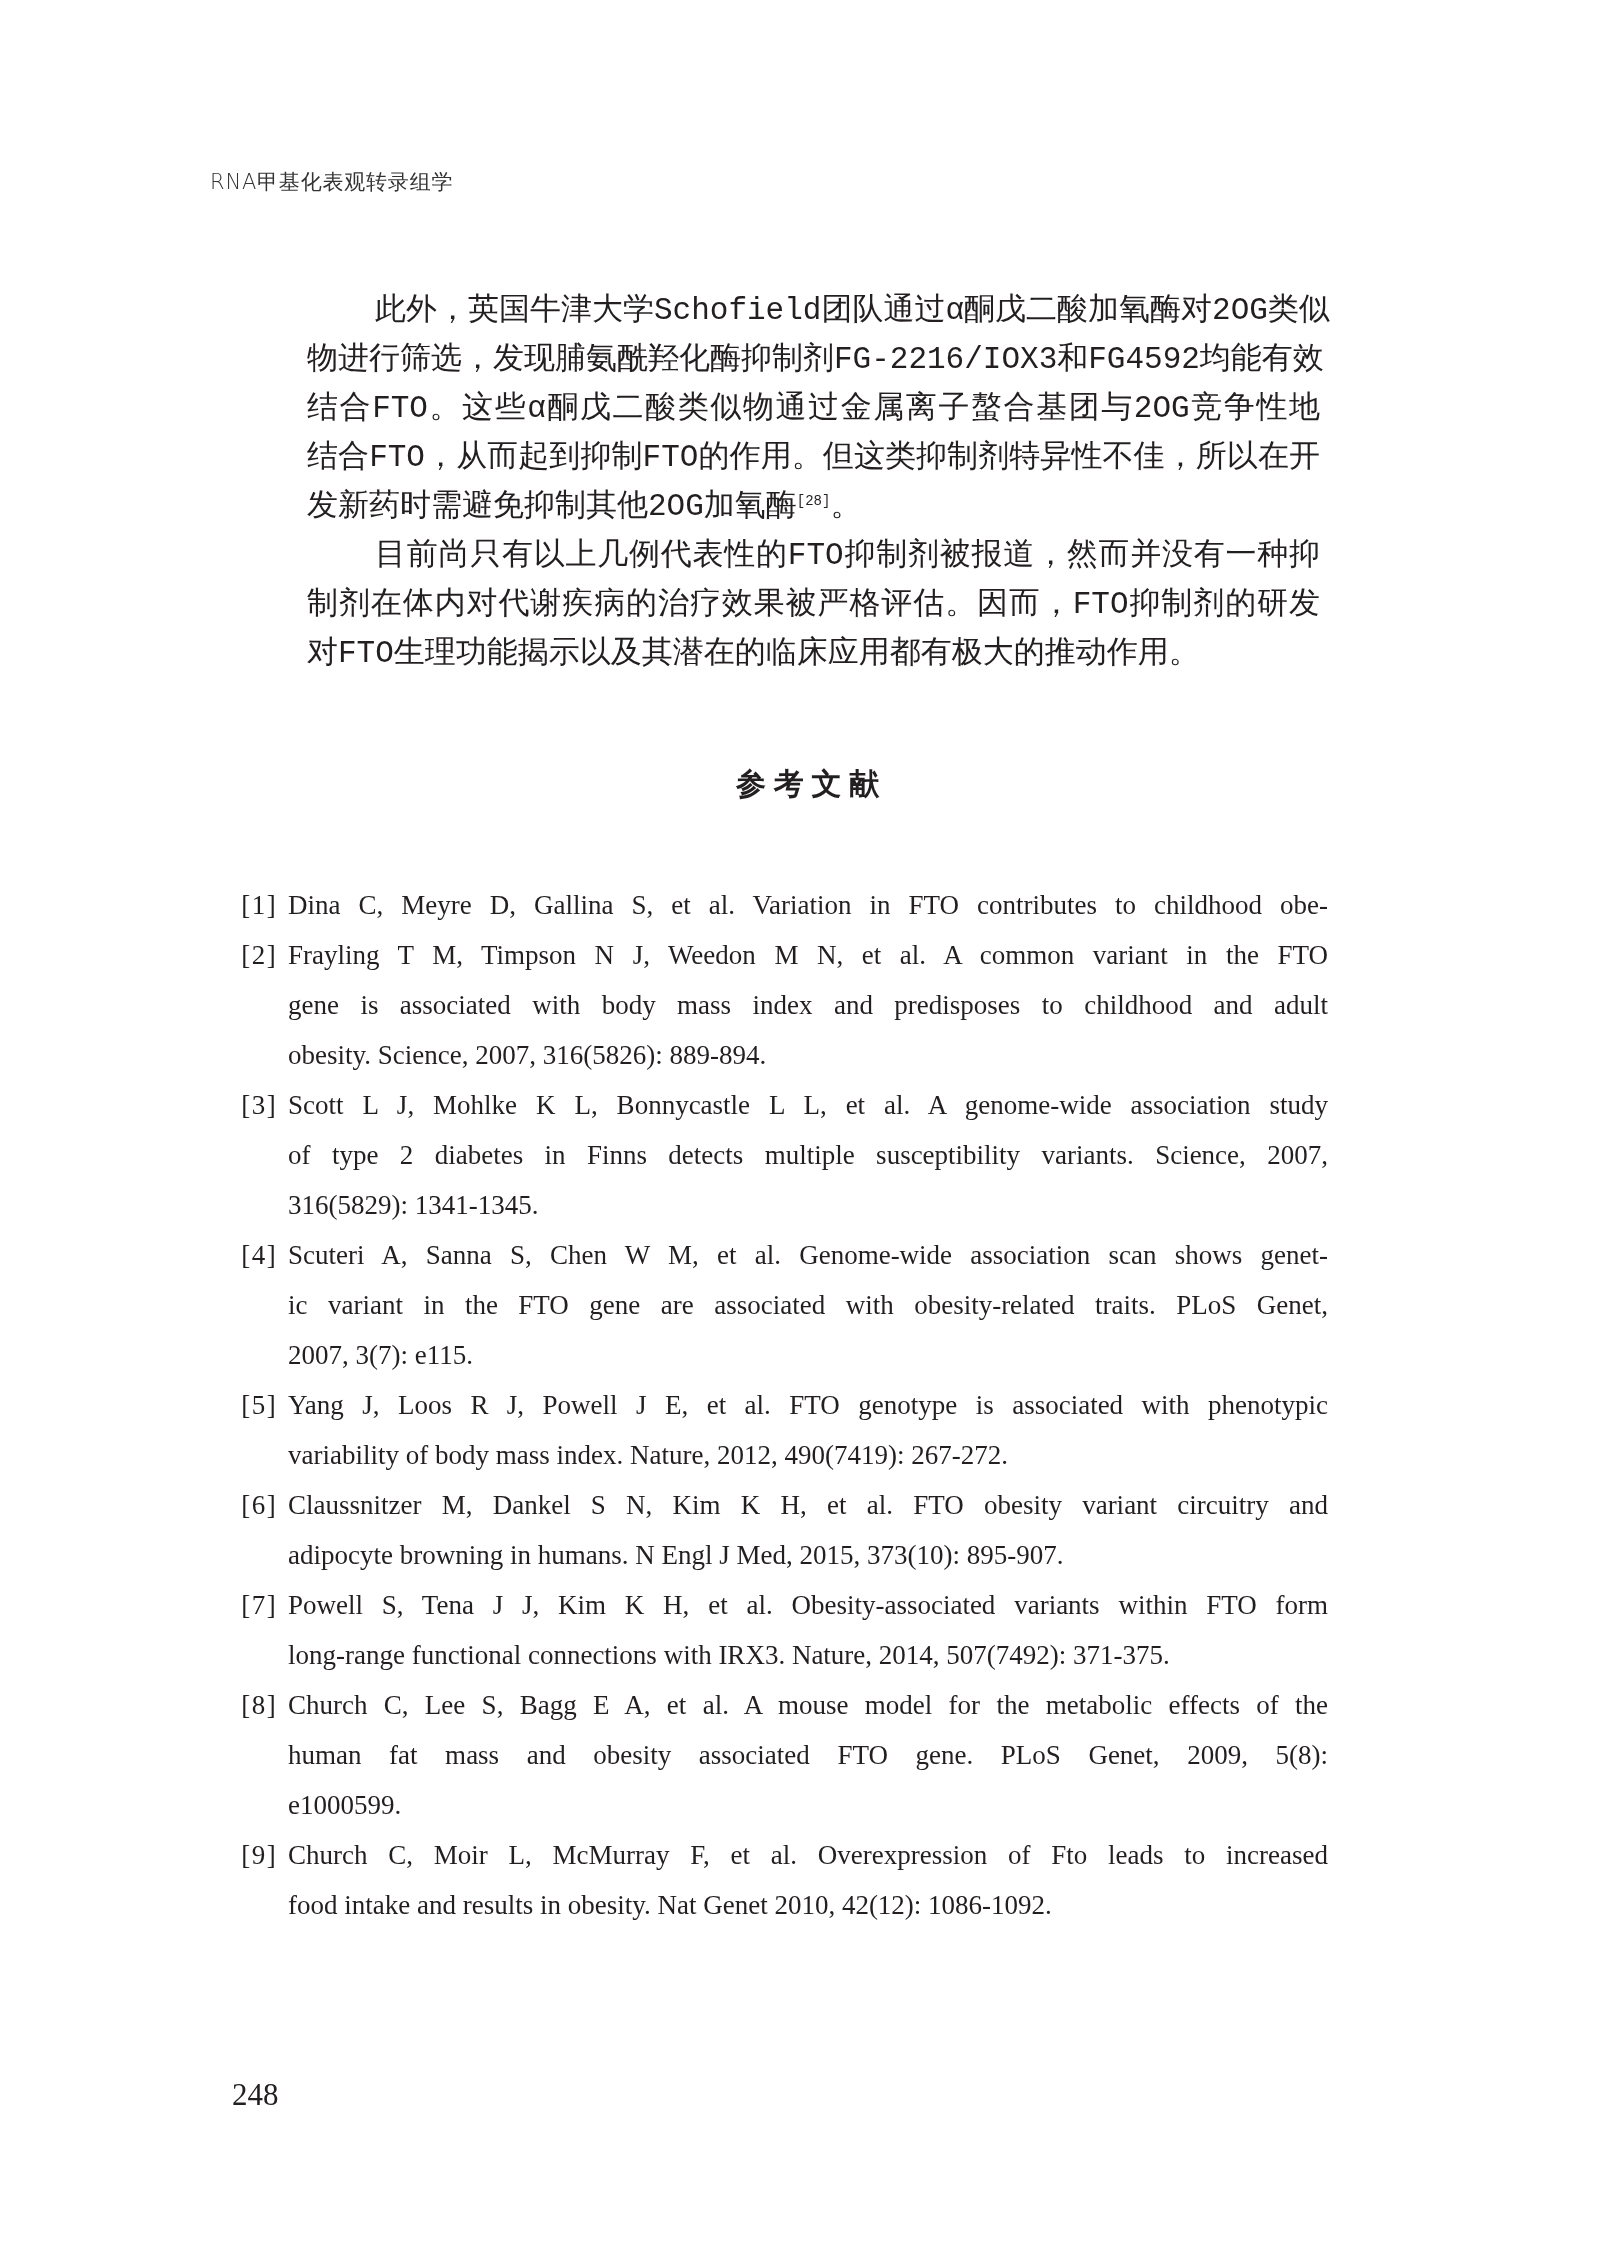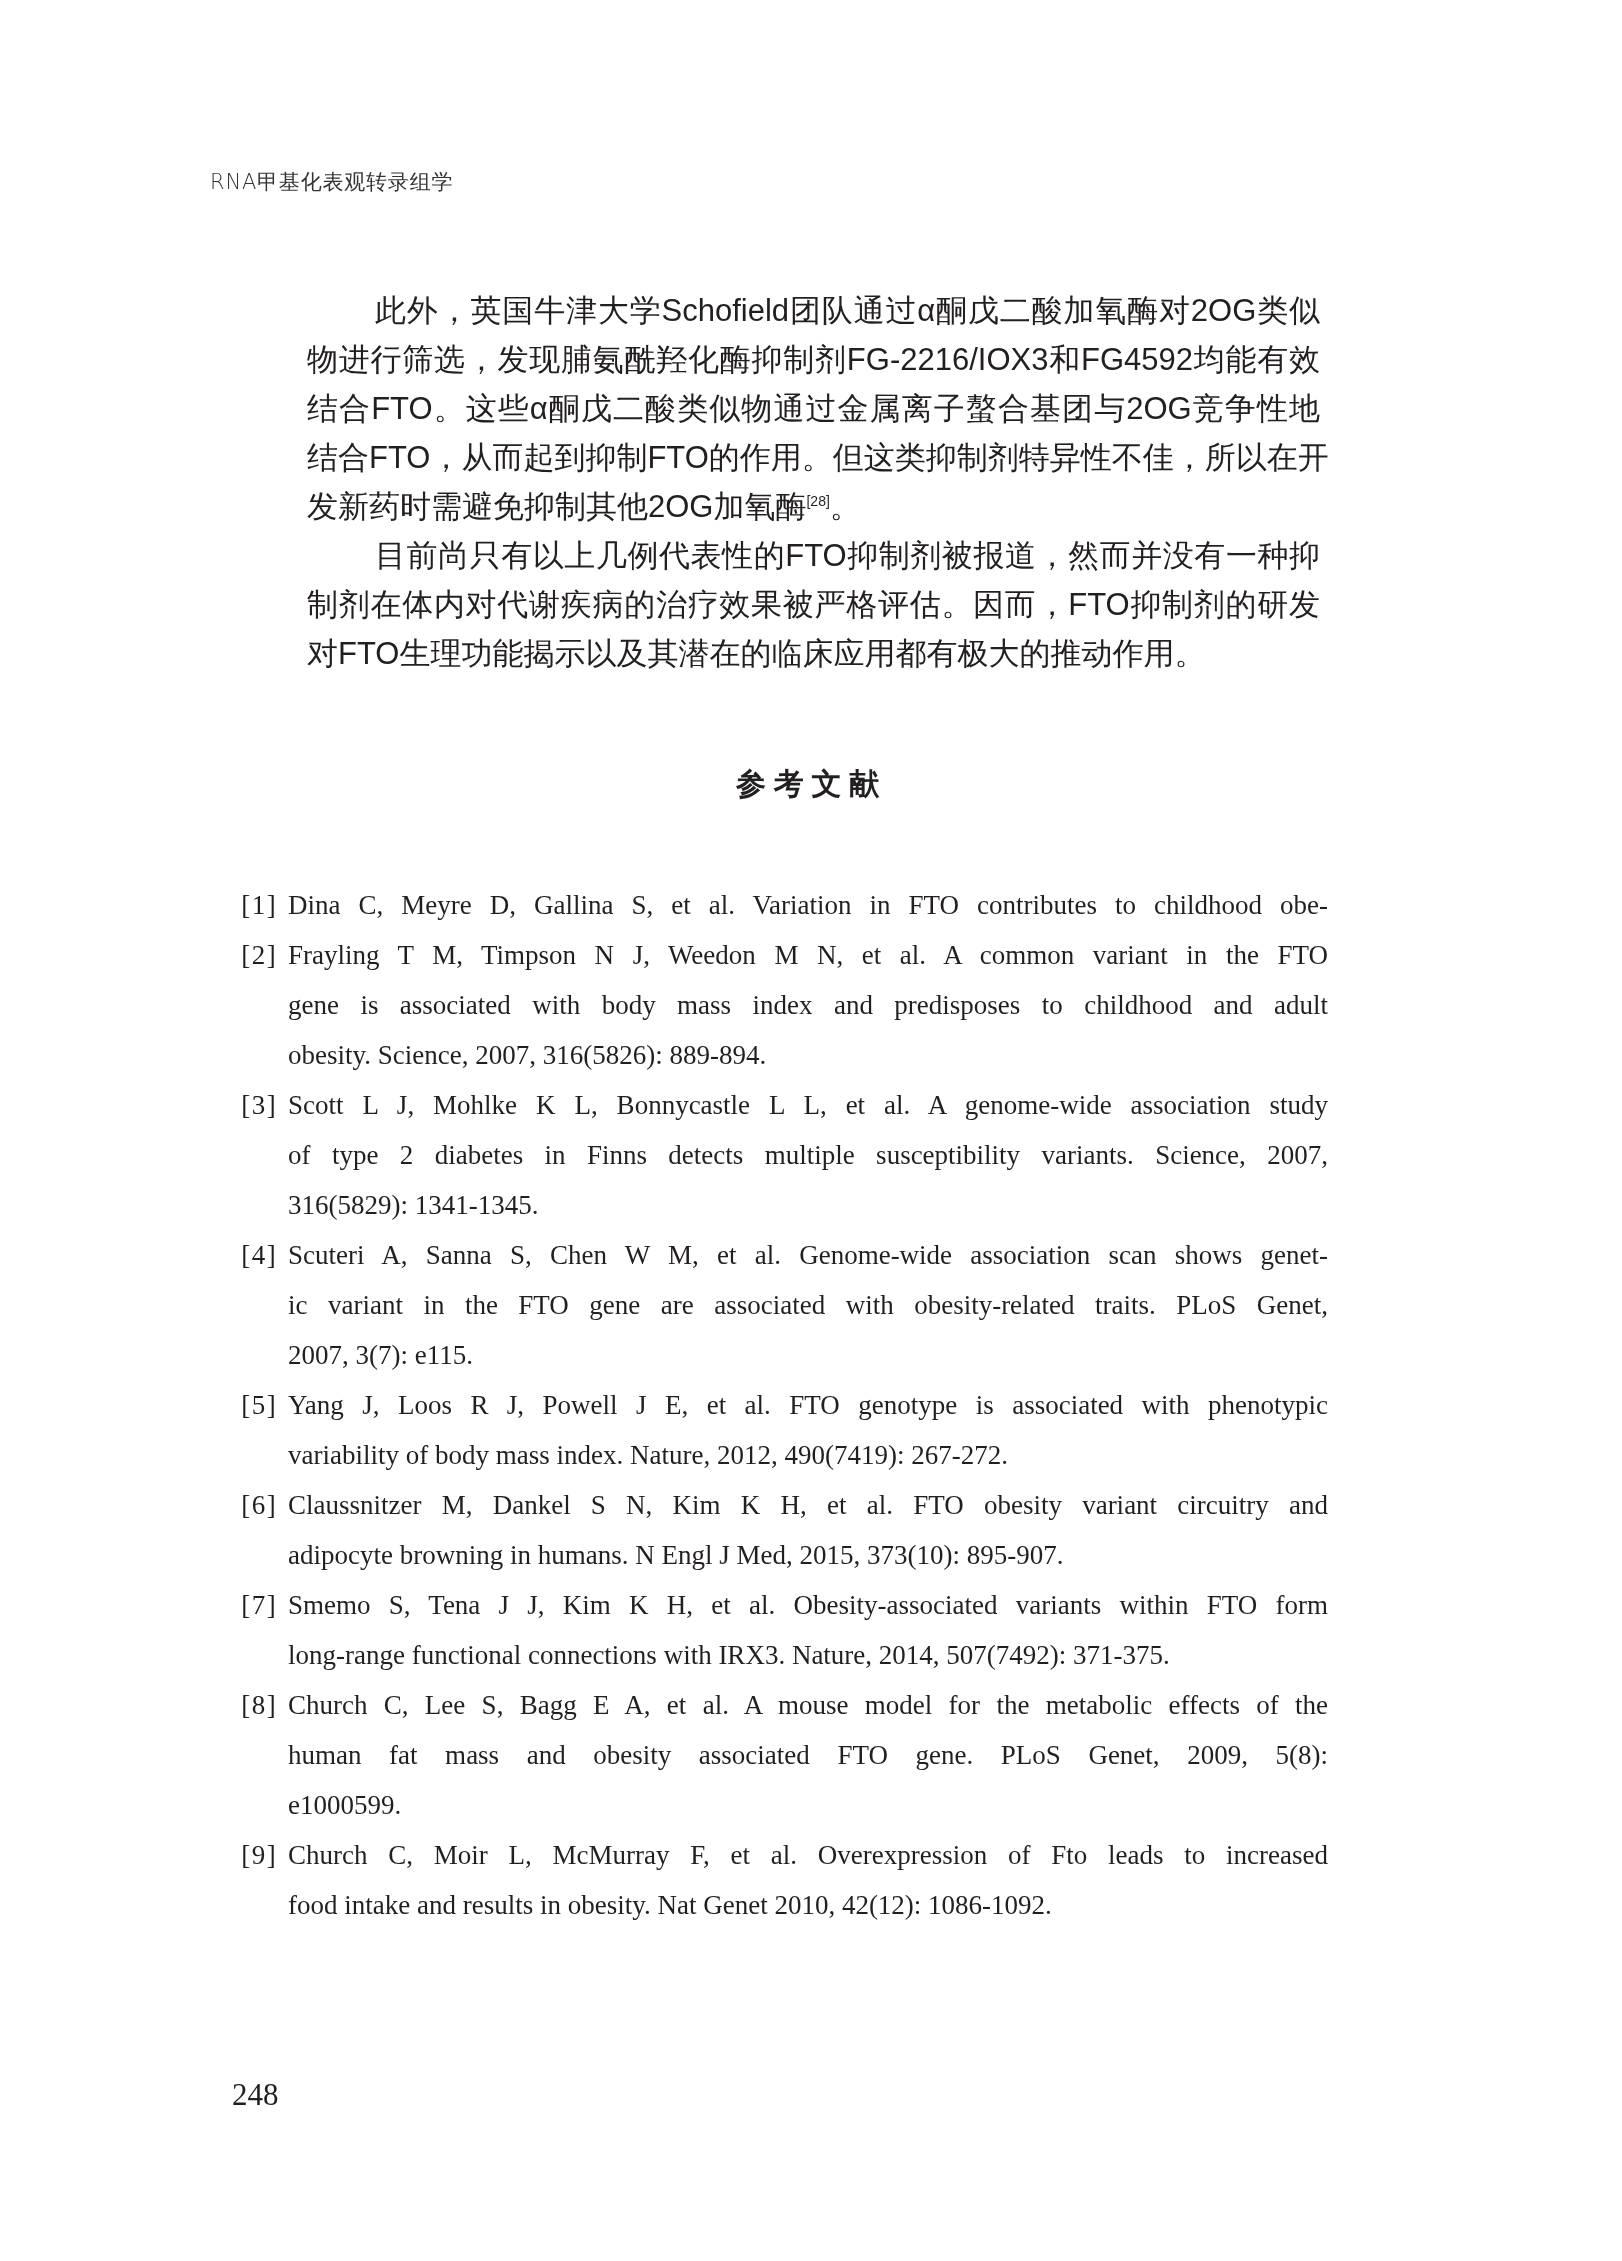--- a/index.html
+++ b/index.html
@@ -22,21 +22,21 @@
       font-size: 21px;
       letter-spacing: 0.8px;
       color: #333333;
       font-weight: 300;
     }
     .body-text {
       position: absolute;
       left: 239px;
       top: 286px;
       width: 1081px;
-      font-family: Liberation Sans, sans-serif;
+      font-family: Liberation Mono, monospace;
       font-size: 31px;
       line-height: 49px;
       color: #231f20;
     }
     .para {
       margin: 0;
       text-indent: 68px;
       text-align: justify;
       text-align-last: left;
     }
@@ -156,21 +156,21 @@
     <span class="ref-line justify">Yang J, Loos R J, Powell J E, et al. FTO genotype is associated with phenotypic</span>
     <span class="ref-line">variability of body mass index. Nature, 2012, 490(7419): 267-272.</span>
   </div>
   <div class="ref">
     <span class="ref-num">[6]</span>
     <span class="ref-line justify">Claussnitzer M, Dankel S N, Kim K H, et al. FTO obesity variant circuitry and</span>
     <span class="ref-line">adipocyte browning in humans. N Engl J Med, 2015, 373(10): 895-907.</span>
   </div>
   <div class="ref">
     <span class="ref-num">[7]</span>
-    <span class="ref-line justify">Smemo S, Tena J J, Kim K H, et al. Obesity-associated variants within FTO form</span>
+    <span class="ref-line justify">Powell S, Tena J J, Kim K H, et al. Obesity-associated variants within FTO form</span>
     <span class="ref-line">long-range functional connections with IRX3. Nature, 2014, 507(7492): 371-375.</span>
   </div>
   <div class="ref">
     <span class="ref-num">[8]</span>
     <span class="ref-line justify">Church C, Lee S, Bagg E A, et al. A mouse model for the metabolic effects of the</span>
     <span class="ref-line justify">human fat mass and obesity associated FTO gene. PLoS Genet, 2009, 5(8):</span>
     <span class="ref-line">e1000599.</span>
   </div>
   <div class="ref">
     <span class="ref-num">[9]</span>

